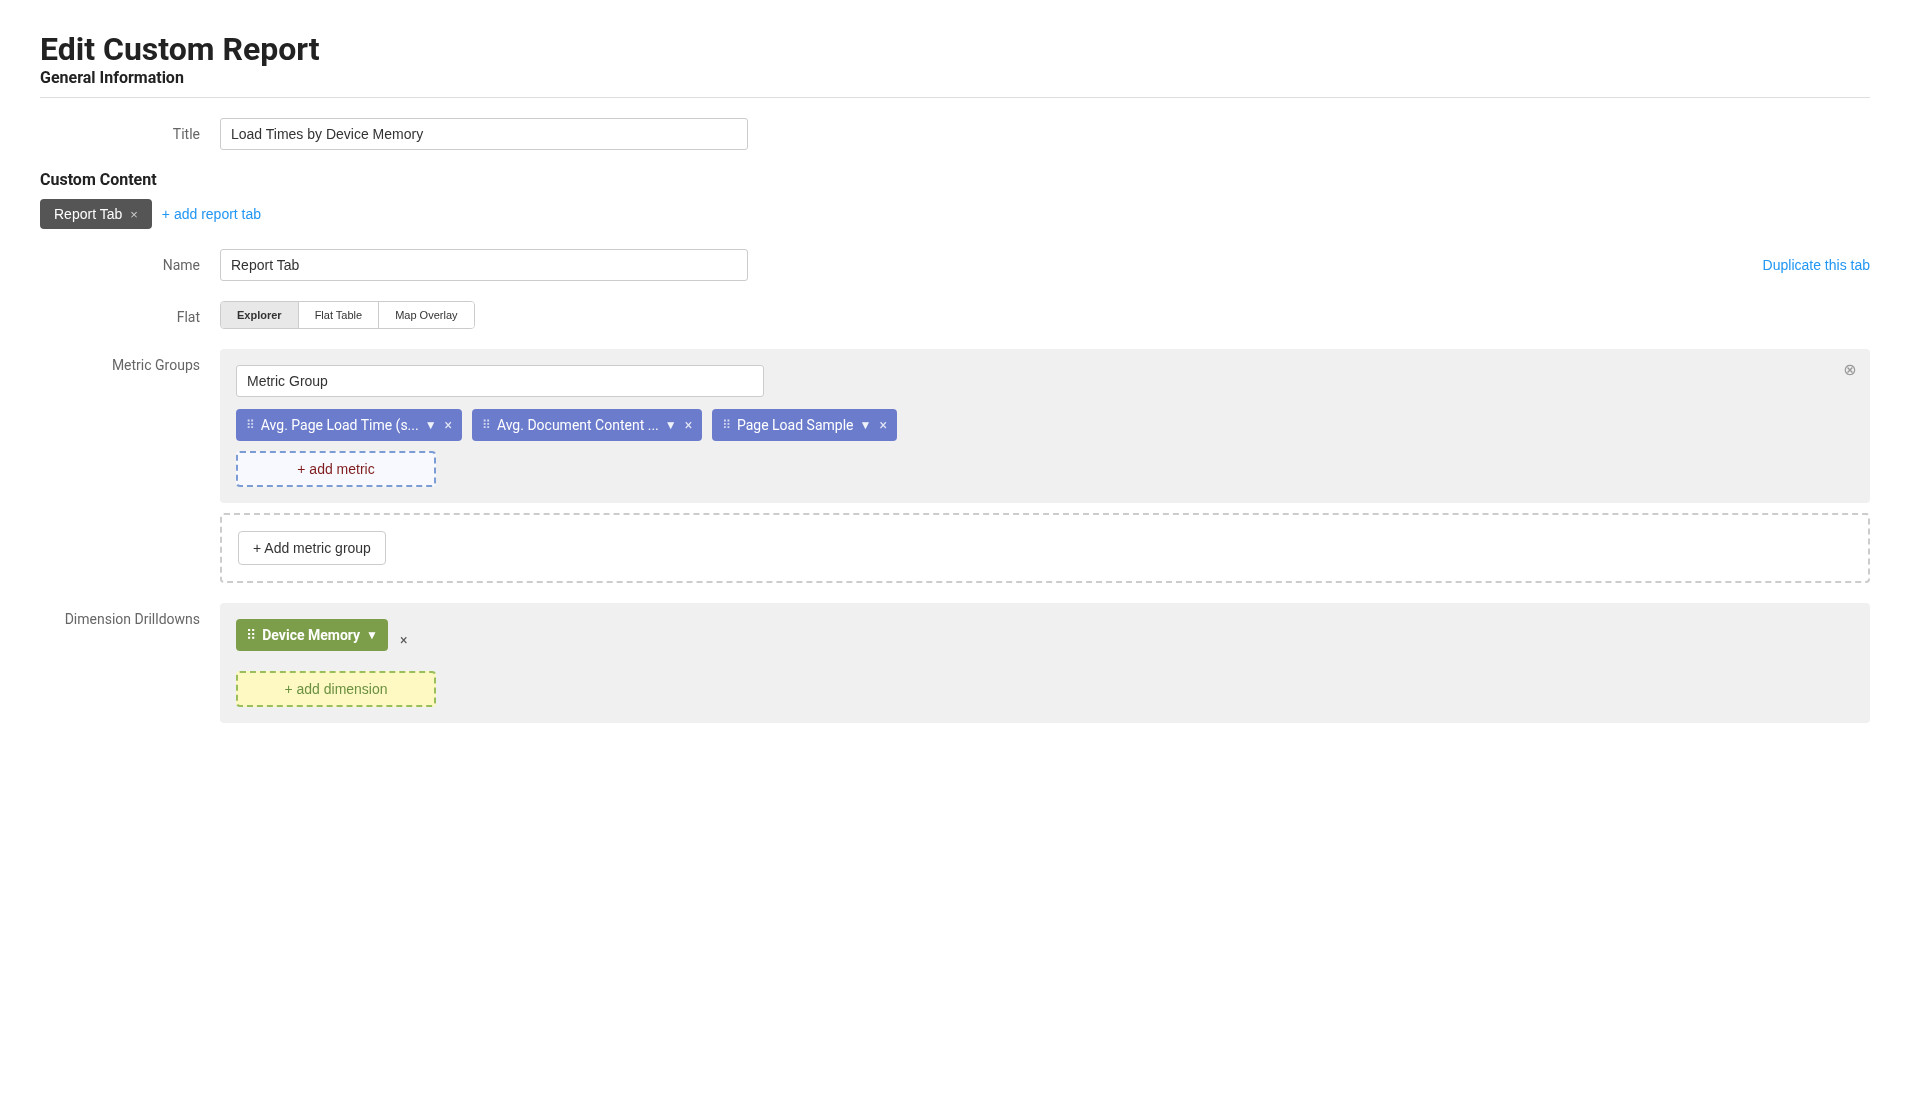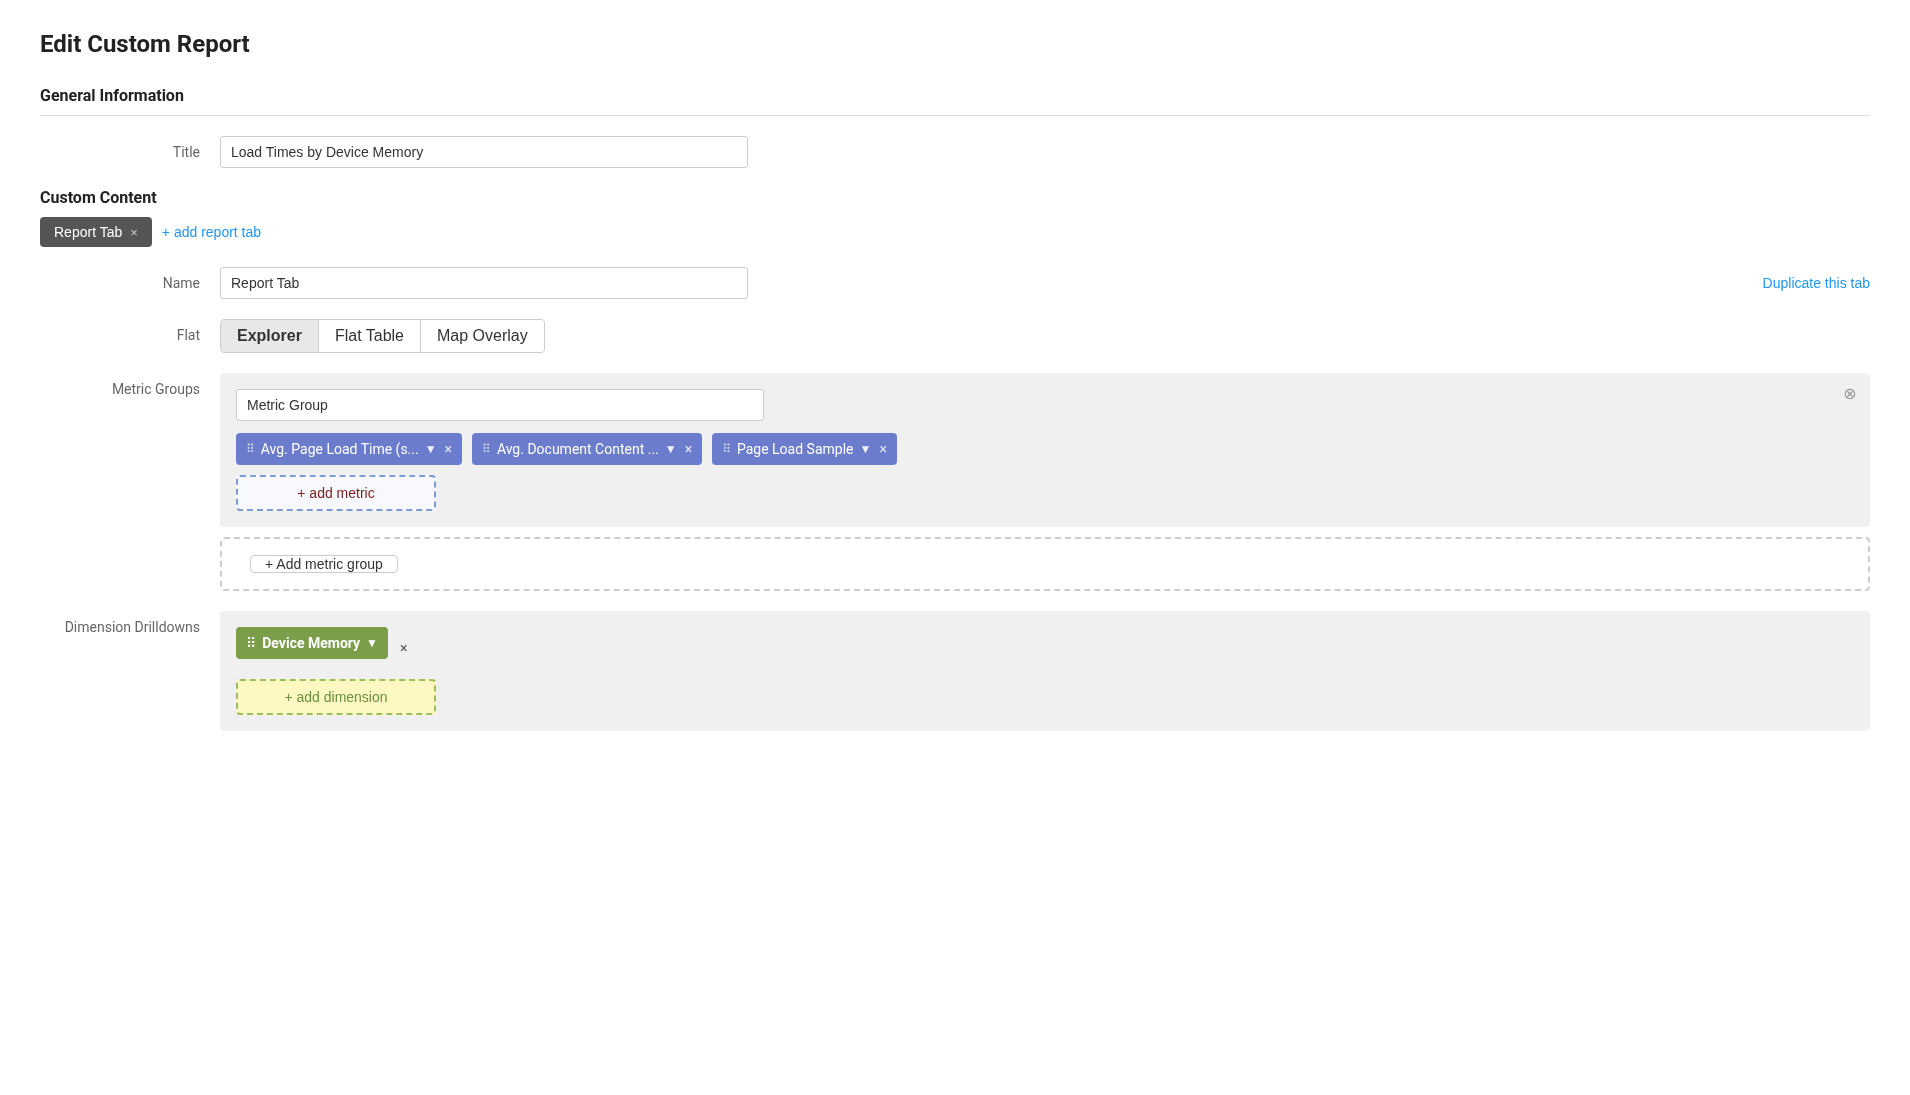--- a/index.html
+++ b/index.html
@@ -4,23 +4,22 @@
   <style>
     * { box-sizing: border-box; margin: 0; padding: 0; }
     body {
       font-family: -apple-system, BlinkMacSystemFont, "Segoe UI", Roboto, sans-serif;
       background: #fff;
       color: #333;
       font-size: 14px;
       padding: 30px 40px;
     }
     h1.page-title {
-      font-size: 24px;
+      font-size: 32px;
       font-weight: 700;
-      margin-bottom: 28px;
       color: #222;
     }
     .section-title {
       font-size: 16px;
       font-weight: 700;
       margin-bottom: 10px;
       color: #222;
     }
     .divider {
       border: none;
@@ -96,21 +95,21 @@
       border: 1px solid #ccc;
       border-radius: 4px;
       overflow: hidden;
       width: fit-content;
     }
     .type-btn {
       padding: 7px 16px;
       background: #fff;
       border: none;
       border-right: 1px solid #ccc;
-      font-size: 16px;
+      font-size: 11px;
       cursor: pointer;
       color: #333;
     }
     .type-btn:last-child { border-right: none; }
     .type-btn.active {
       background: #e8e8e8;
       font-weight: 600;
     }
 
     
@@ -197,25 +196,24 @@
       border-radius: 4px;
       padding: 16px;
       display: flex;
       align-items: center;
       margin-bottom: 0;
     }
     .add-metric-group-btn {
       background: #fff;
       border: 1px solid #ccc;
       border-radius: 4px;
-      padding: 0 14px;
+      padding: 8px 14px;
       font-size: 14px;
       cursor: pointer;
       color: #333;
-      margin-left: 12px;
     }
 
     
     .dimension-box {
       background: #f0f0f0;
       border-radius: 4px;
       padding: 16px;
     }
     .dimension-chip {
       background: #7c9e4a;

